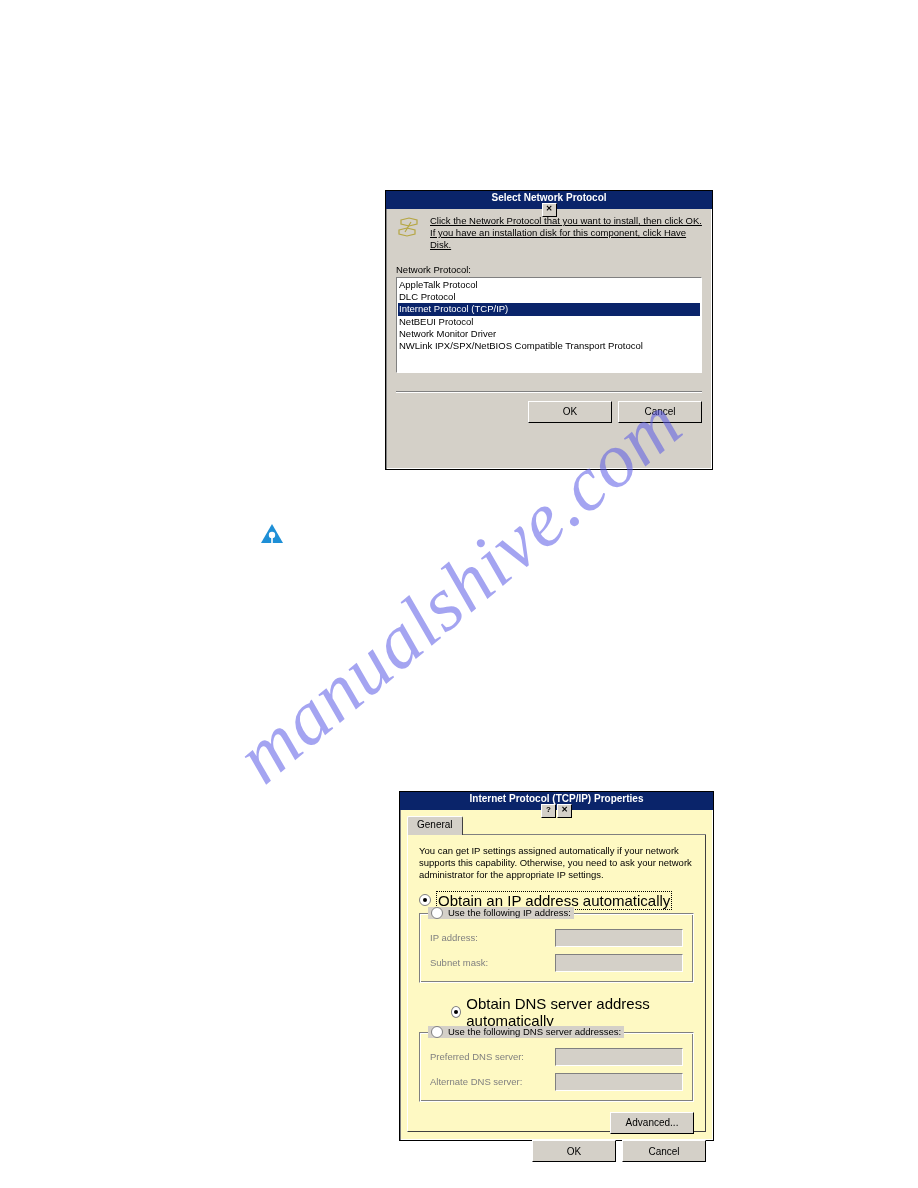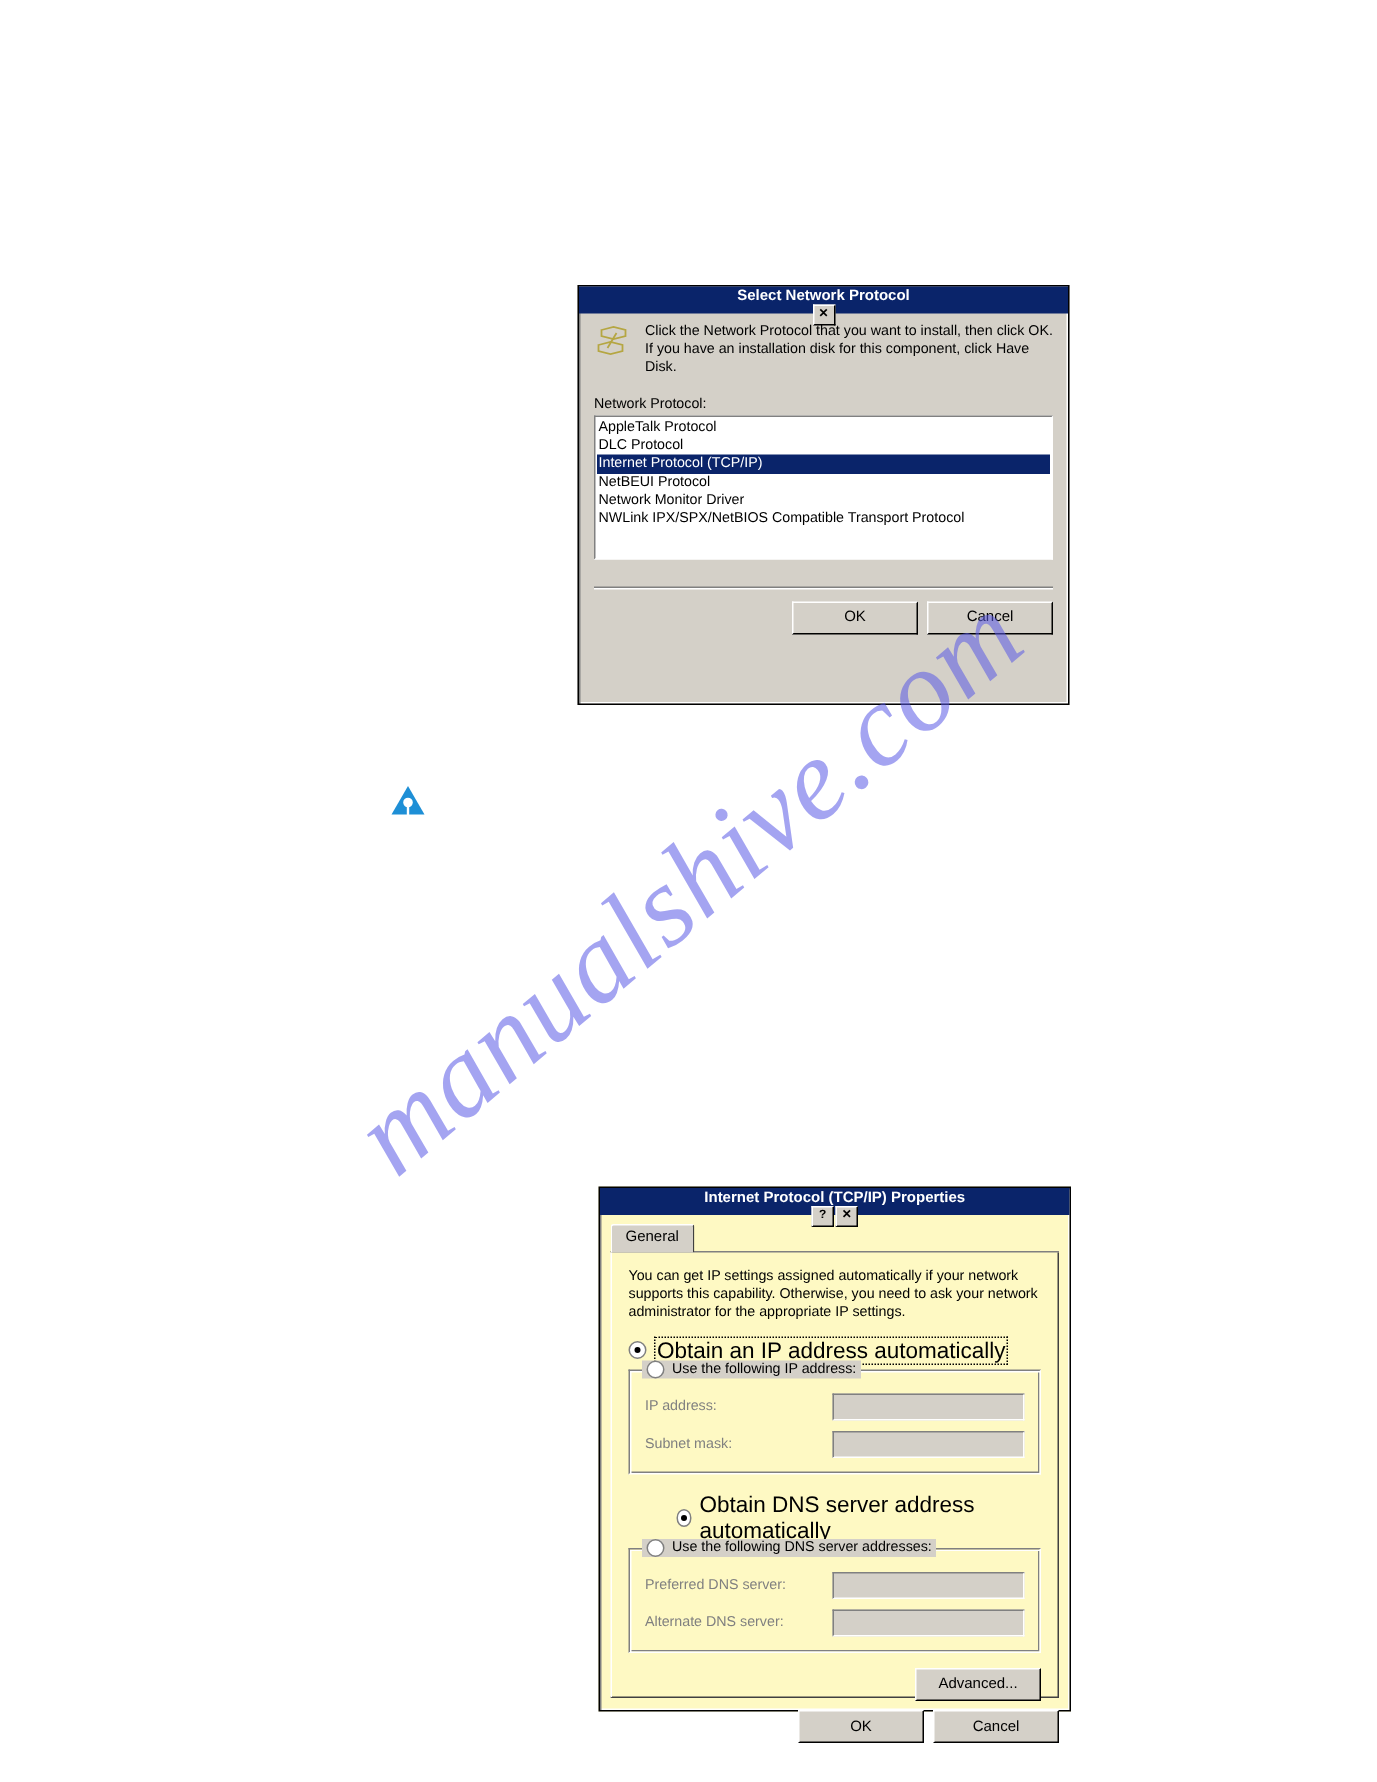--- a/index.html
+++ b/index.html
@@ -59,21 +59,21 @@
   }
   .dlg-titlebar .tbtns { display:flex; gap:1px; }
   .dlg-titlebar .tbtn {
     width: 13px; height: 12px;
     background:#d4d0c8;
     border:1px solid #000;
     border-top-color:#fff; border-left-color:#fff;
     font-size:8px; line-height:10px; text-align:center; color:#000;
   }
   .dlg1-body { padding: 6px 10px 8px 10px; }
-  .dlg1-msg { display:flex; gap:8px; font-size:9.5px; line-height:1.25; }
+  .dlg1-msg { display:flex; gap:8px; font-size:9.5px; line-height:1.25;text-decoration:underline; }
   .dlg1-icon {
     width: 26px; height: 26px; flex:0 0 26px;
     display:flex; align-items:center; justify-content:center;
   }
   .dlg1-icon svg { width:24px; height:24px; }
   .dlg1-label { margin-top:13px; font-size:9.5px; }
   .listbox {
     margin-top:2px;
     background:#fff;
     border:1px solid #808080;

